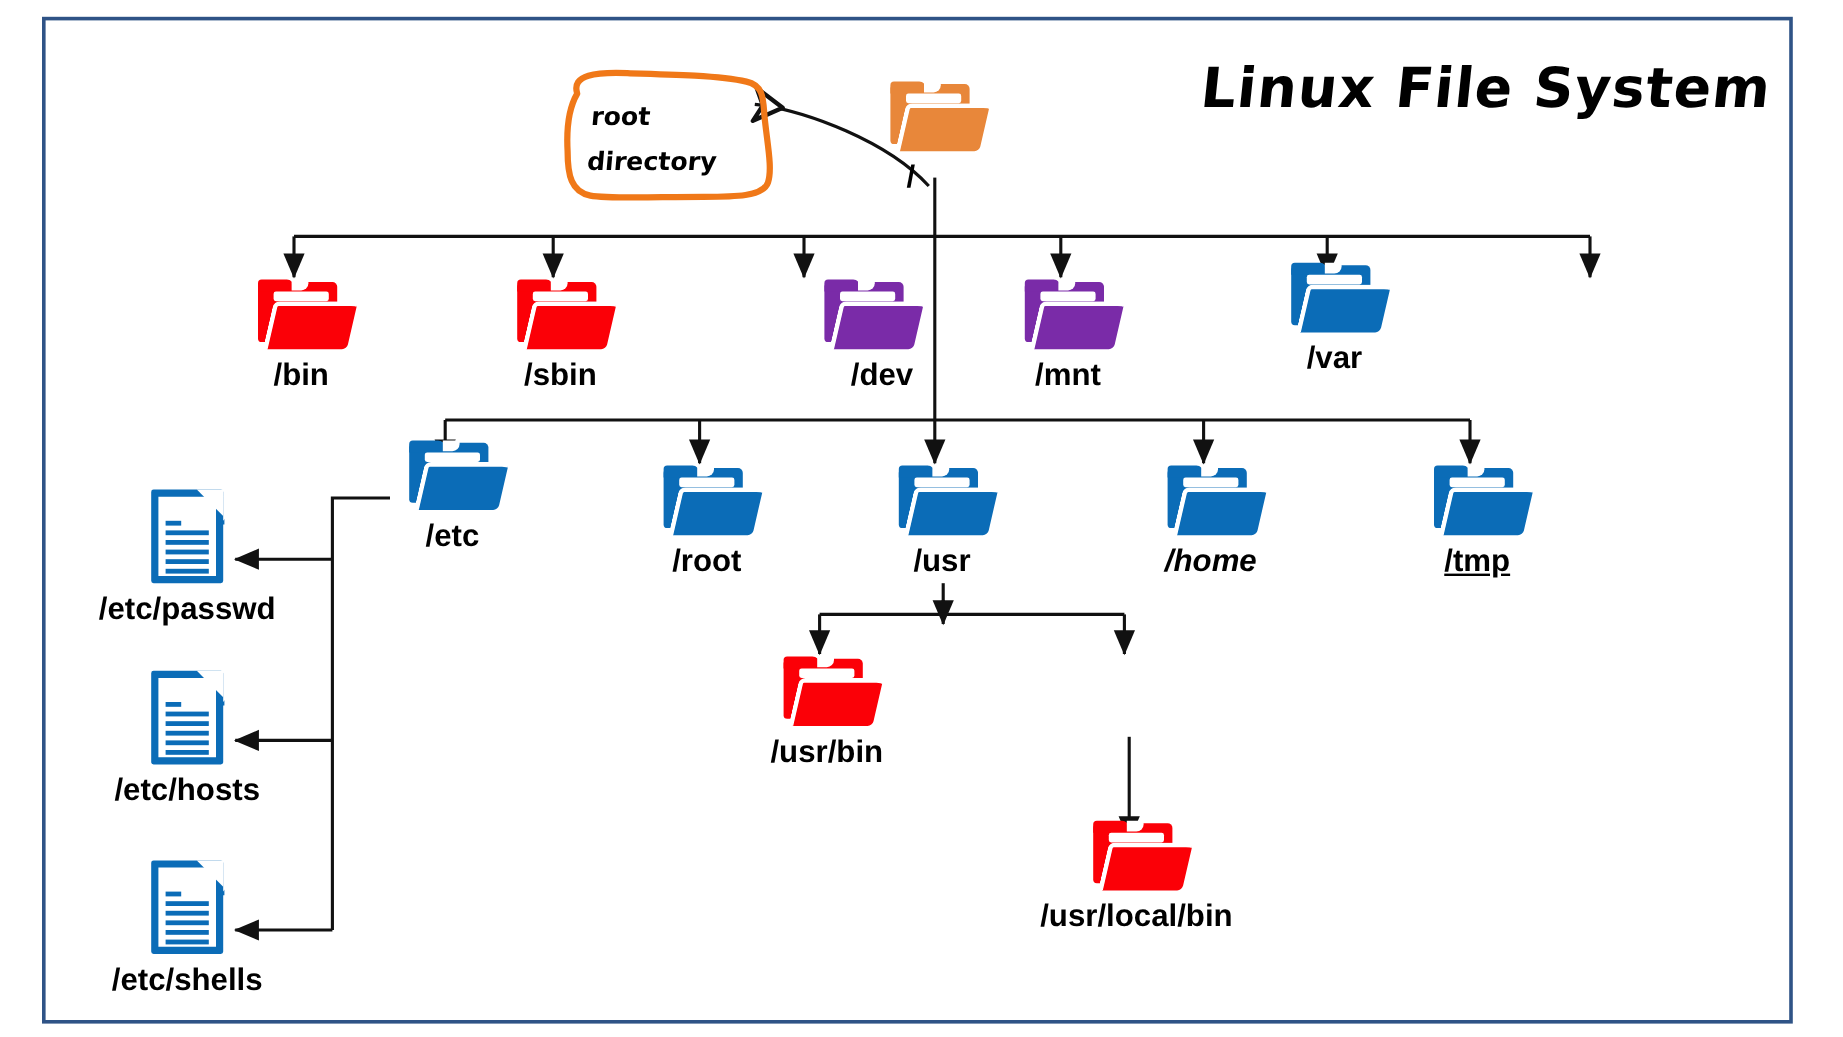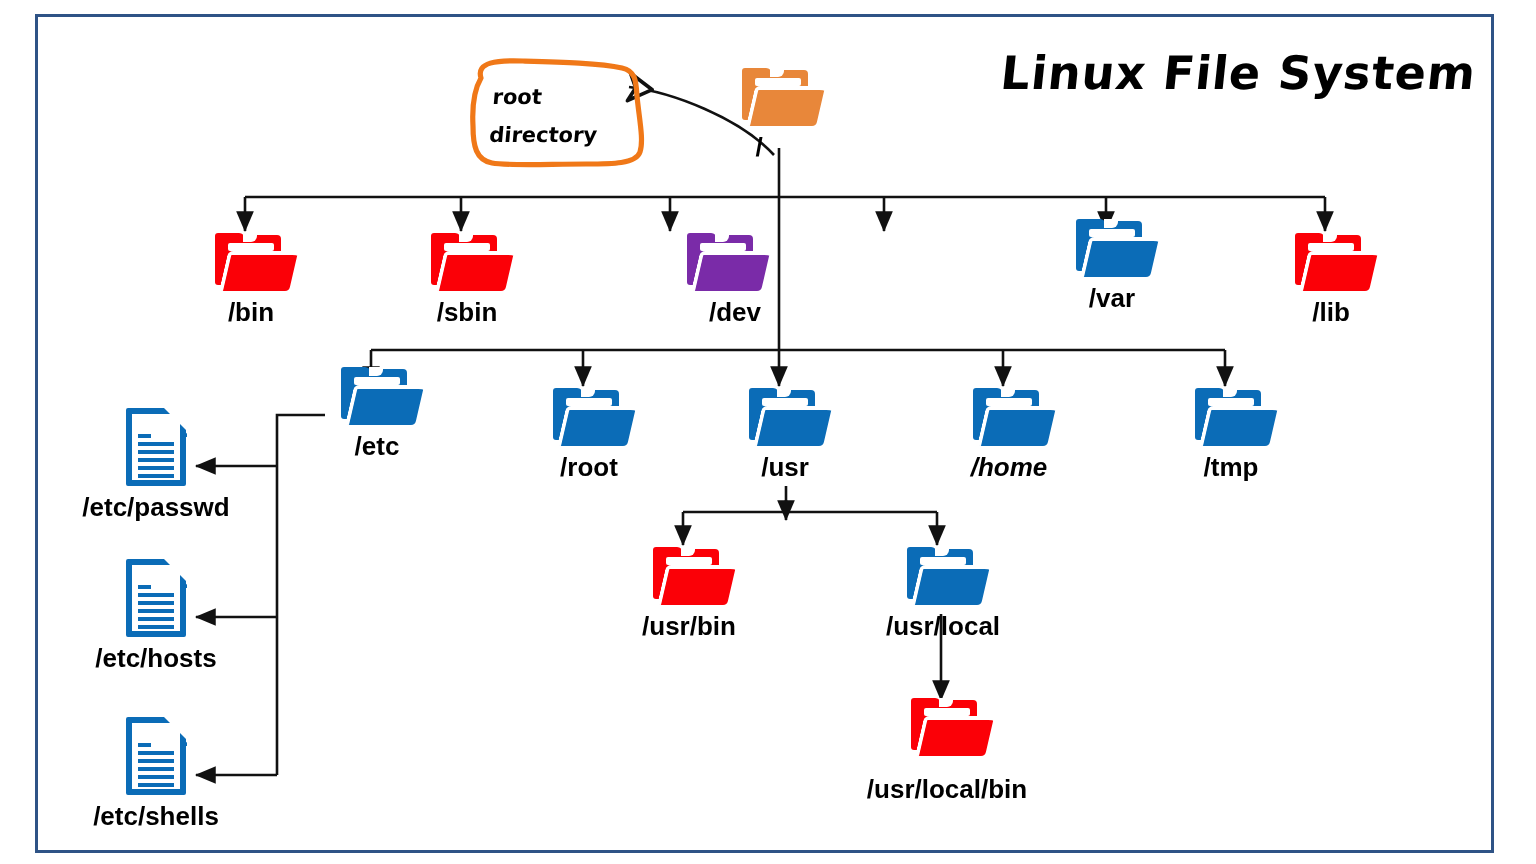--- a/index.html
+++ b/index.html
@@ -286,42 +286,42 @@
     <div class="folder c-purple">
       <div class="back"></div>
         <div class="tab"></div>
         <div class="notch"></div>
       <div class="inner"></div>
         <div class="front"></div>
     </div>
     <div class="label">/dev</div>
   </div>
 
+  <div class="node" style="left:890px; top:233px;">
+    <div class="folder c-purple">
+      <div class="back"></div>
+        <div class="tab"></div>
+        <div class="notch"></div>
+      <div class="inner"></div>
+        <div class="front"></div>
+    </div>
+    <div class="label">/mnt</div>
+  </div>
 
   <div class="node" style="left:1112px; top:219px;">
     <div class="folder c-blue">
       <div class="back"></div>
         <div class="tab"></div>
         <div class="notch"></div>
       <div class="inner"></div>
         <div class="front"></div>
     </div>
     <div class="label">/var</div>
   </div>
 
-  <div class="node" style="left:1331px; top:233px;">
-    <div class="folder c-red">
-      <div class="back"></div>
-        <div class="tab"></div>
-        <div class="notch"></div>
-      <div class="inner"></div>
-        <div class="front"></div>
-    </div>
-    <div class="label">/lib</div>
-  </div>
 
   <div class="node" style="left:377px; top:367px;">
     <div class="folder c-blue">
       <div class="back"></div>
         <div class="tab"></div>
         <div class="notch"></div>
       <div class="inner"></div>
         <div class="front"></div>
     </div>
     <div class="label">/etc</div>
@@ -353,21 +353,21 @@
     <div class="folder c-blue">
       <div class="back"></div>
         <div class="tab"></div>
         <div class="notch"></div>
       <div class="inner"></div>
         <div class="front"></div>
     </div>
     <div class="label">/home</div>
   </div>
 
-  <div class="node" style="left:1231px; top:388px;">
+  <div class="node" style="left:1231px; top:388px;text-decoration:underline;">
     <div class="folder c-blue">
       <div class="back"></div>
         <div class="tab"></div>
         <div class="notch"></div>
       <div class="inner"></div>
         <div class="front"></div>
     </div>
     <div class="label">/tmp</div>
   </div>
 
@@ -423,32 +423,22 @@
           <i></i>
           <i></i>
           <i></i>
           <i></i>
           <i></i>
         </div>
     </div>
     <div class="label">/etc/shells</div>
   </div>
 
-  <div class="node" style="left:943px; top:547px;">
-    <div class="folder c-blue">
-      <div class="back"></div>
-        <div class="tab"></div>
-        <div class="notch"></div>
-      <div class="inner"></div>
-        <div class="front"></div>
-    </div>
-    <div class="label">/usr/local</div>
-  </div>
-
-  <div class="node" style="left:947px; top:698px;gap:12px;">
+
+  <div class="node" style="left:947px; top:684px;">
     <div class="folder c-red">
       <div class="back"></div>
         <div class="tab"></div>
         <div class="notch"></div>
       <div class="inner"></div>
         <div class="front"></div>
     </div>
     <div class="label">/usr/local/bin</div>
   </div>
 

